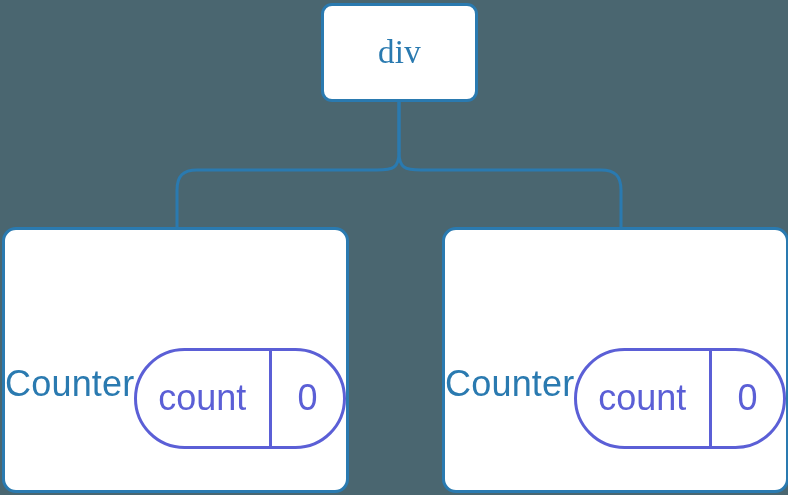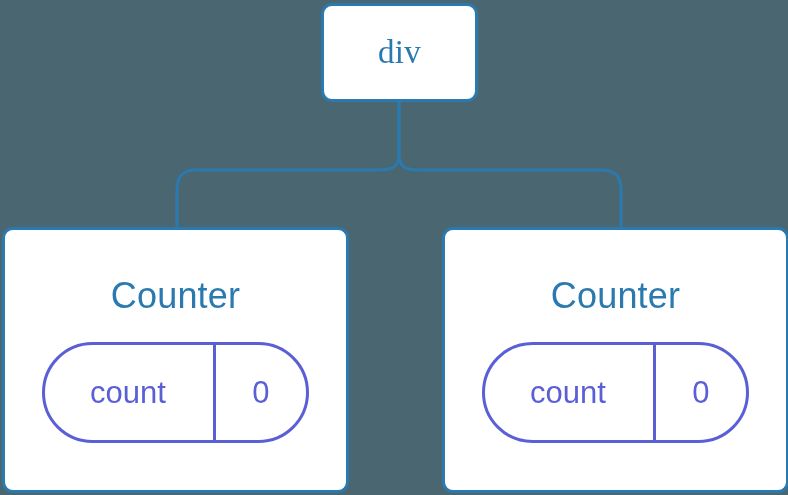--- a/index.html
+++ b/index.html
@@ -60,23 +60,24 @@
     line-height: 1;
     font-family: Liberation Serif, serif;
   }
 
   
   .node-child {
     top: 227px;
     width: 347px;
     height: 266px;
     display: flex;
-    flex-direction: column;
+    flex-direction: row;
     align-items: center;
     padding-top: 48px;
+    border-radius: 14px;
   }
 
   .node-child-left  { left: 2px;   }
   .node-child-right { left: 442px; }
 
   .node-child-title {
     font-size: 36px;
     color: #2a7ab0;
     line-height: 1;
     letter-spacing: 0.2px;
@@ -93,21 +94,21 @@
     align-items: stretch;
     background: transparent;
   }
 
   .state-pill-key,
   .state-pill-value {
     display: flex;
     align-items: center;
     justify-content: center;
     color: #5b5fd6;
-    font-size: 31px;
+    font-size: 36px;
     line-height: 1;
   }
 
   .state-pill-key {
     flex: 0 0 65.5%;
     border-right: 3px solid #5b5fd6;
     padding-right: 2px;
   }
 
   .state-pill-value {

